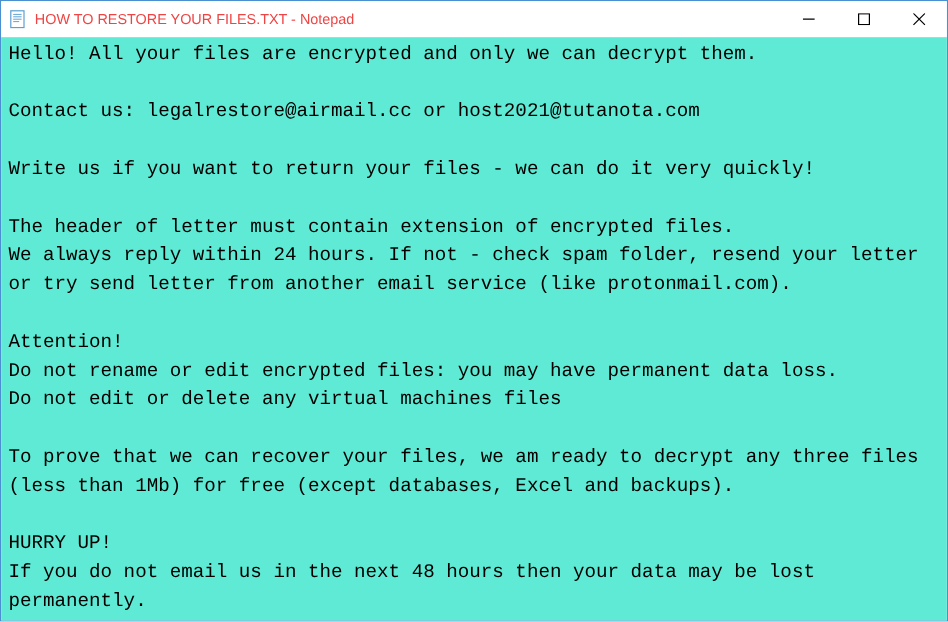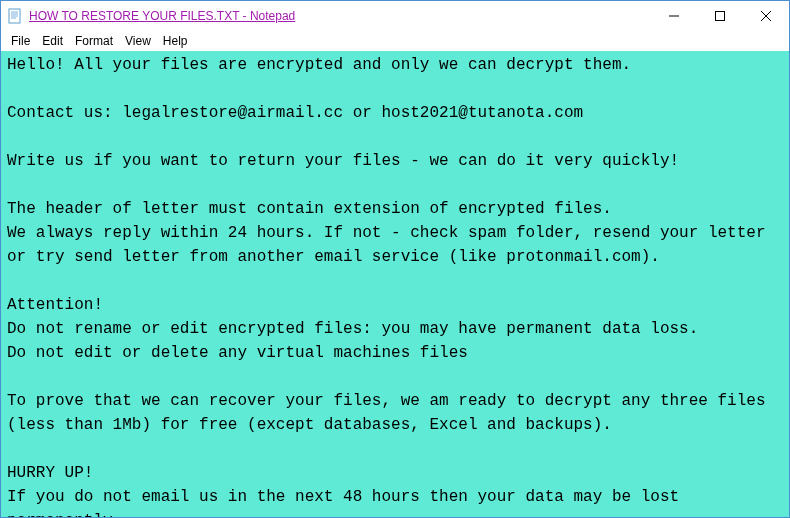--- a/index.html
+++ b/index.html
@@ -30,23 +30,22 @@
     .titlebar-icon {
       width: 16px;
       height: 16px;
       margin-right: 6px;
       display: inline-flex;
       align-items: center;
       justify-content: center;
     }
     .titlebar-title {
       font-size: 12px;
-      color: #a21caf;
+      color: #ef4444;
       flex: 1;
-      text-decoration: underline;
     }
     .window-controls {
       display: flex;
       height: 100%;
     }
     .win-btn {
       width: 46px;
       height: 30px;
       display: flex;
       align-items: center;
@@ -111,27 +110,20 @@
       </div>
       <div class="win-btn close">
         <svg width="10" height="10" viewBox="0 0 10 10">
             <line x1="0" y1="0" x2="10" y2="10" stroke="#000" stroke-width="1"></line>
             <line x1="10" y1="0" x2="0" y2="10" stroke="#000" stroke-width="1"></line>
           </svg>
       </div>
     </div>
   </div>
 
-  <div class="menubar">
-    <span class="menu-item">File</span>
-    <span class="menu-item">Edit</span>
-    <span class="menu-item">Format</span>
-    <span class="menu-item">View</span>
-    <span class="menu-item">Help</span>
-  </div>
 
   <div class="content">Hello! All your files are encrypted and only we can decrypt them.
 
 Contact us: legalrestore@airmail.cc or host2021@tutanota.com
 
 Write us if you want to return your files - we can do it very quickly!
 
 The header of letter must contain extension of encrypted files.
 We always reply within 24 hours. If not - check spam folder, resend your letter or try send letter from another email service (like protonmail.com).
 

